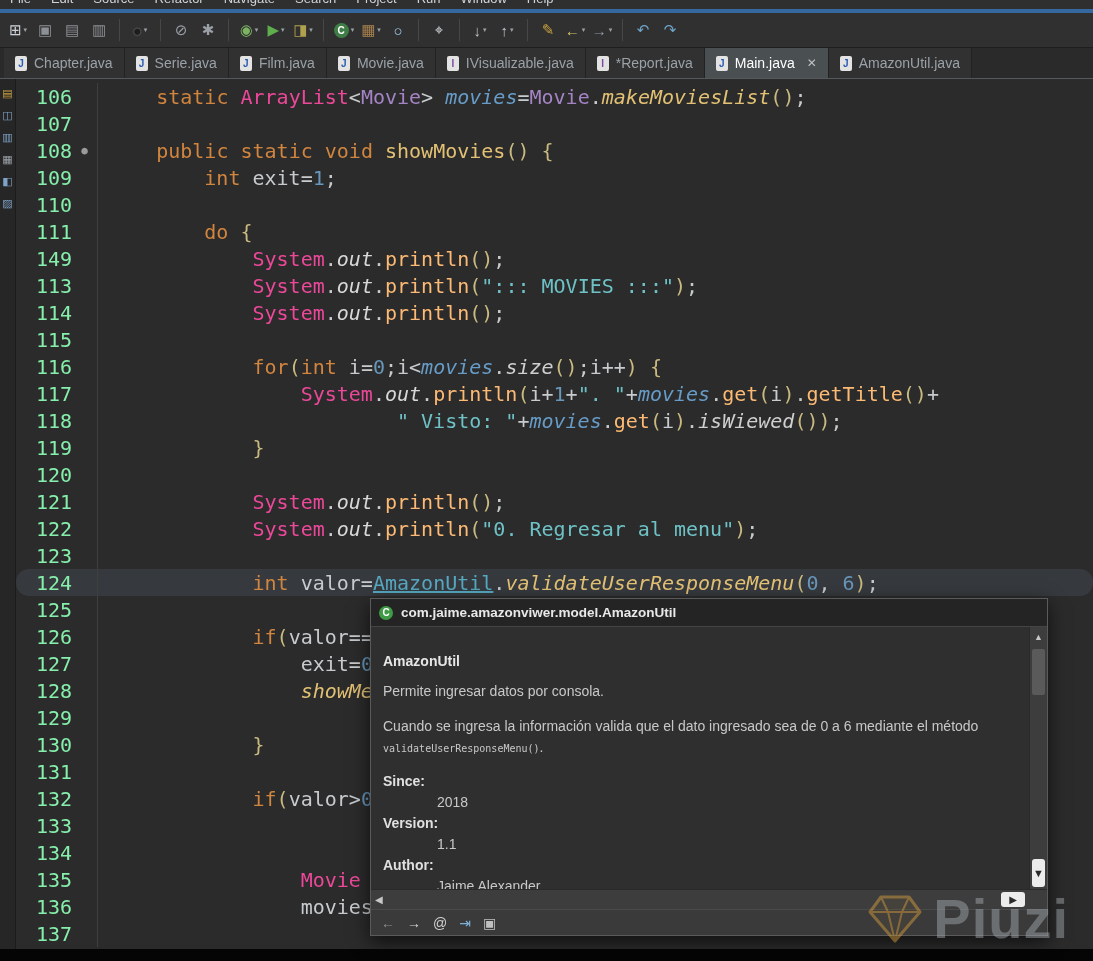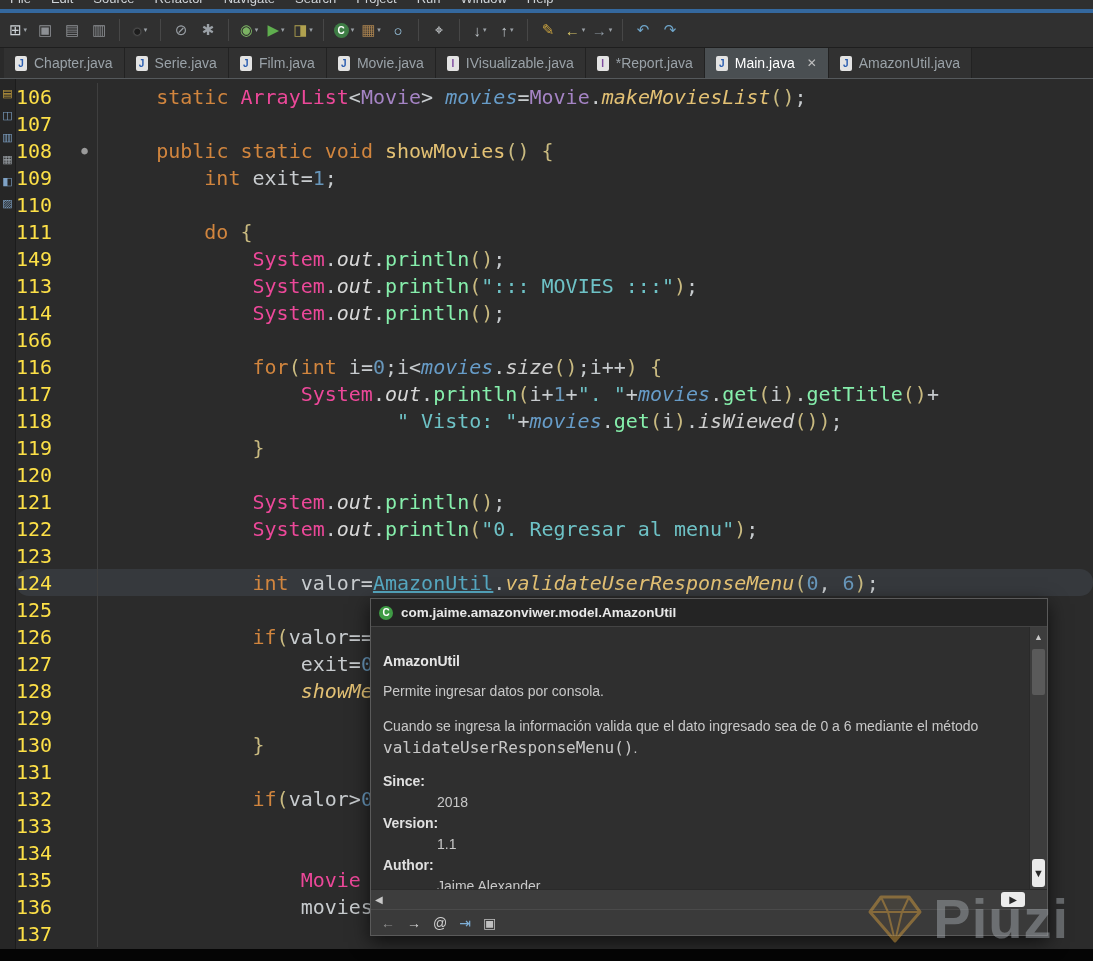--- a/index.html
+++ b/index.html
@@ -24,58 +24,58 @@
   .page-icon { width:12px; height:15px; background:#e3e3e3; border-radius:2px; font-size:10px; font-weight:bold; display:flex; align-items:center; justify-content:center; flex-shrink:0; }
   .tab-close { font-size:12px; color:#c0c0c0; margin-left:5px; }
 
   
   #main { position:relative; display:flex; height:870px; background:#2b2b2b; }
   #left-strip { width:16px; background:#262626; border-right:1px solid #1c1c1c; padding-top:8px; display:flex; flex-direction:column; align-items:center; gap:10px; flex-shrink:0; }
   .ls-icon { font-size:11px; line-height:12px; }
   #editor { flex:1; padding-top:4px; overflow:hidden; font-family:"DejaVu Sans Mono", monospace; font-size:20px; }
   .line { display:flex; height:27px; align-items:center; white-space:pre; }
   .line.current { background:#36393d;border-radius:13px; }
-  .ln-num { width:56px; text-align:left; color:#fde047; flex-shrink:0; }
+  .ln-num { width:56px; text-align:right; color:#86efac; flex-shrink:0; }
   .fold { width:26px; flex-shrink:0; text-align:center; color:#9a9a9a; font-size:11px; border-right:1px solid #3f3f3f; align-self:stretch; display:flex; align-items:center; justify-content:center; }
   .code { white-space:pre; padding-left:10px; }
   .tk-fld, .tk-sfld, .tk-methi, .tk-smeth { font-style:italic; }
   .tk-sfld { font-weight:normal; }
   .tk-lnk { text-decoration:underline; }
 
   #bottom-bar { position:absolute; left:0; right:0; bottom:0; height:12px; background:#050505; }
 
   
   #hover-popup { position:absolute; left:370px; top:598px; width:678px; height:338px; background:#2f2f2f; border:1px solid #5a5a5a; box-shadow:0 6px 18px rgba(0,0,0,.65); z-index:10; display:flex; flex-direction:column; }
   .ph-header { height:28px; background:#242424; border-bottom:1px solid #444; display:flex; align-items:center; gap:8px; padding:0 8px; flex-shrink:0; }
   .class-icon { width:14px; height:14px; border-radius:50%; background:#3f9b45; color:#fff; font-size:10px; font-weight:bold; display:flex; align-items:center; justify-content:center; flex-shrink:0; }
   .ph-title { font-size:13.5px; font-weight:bold; color:#e8e8e8; }
   .ph-row { flex:1; display:flex; min-height:0; }
   .ph-body { flex:1; padding:8px 12px; font-size:14px; line-height:21px; color:#c8c8c8; overflow:hidden; }
   .ph-class { font-weight:bold; color:#e6e6e6; margin-top:16px; }
   .ph-p { margin-top:9px; }
   .ph-desc { margin-top:14px; }
-  .mono { font-family:"DejaVu Sans Mono", monospace; font-size:16px; }
+  .mono { font-family:"DejaVu Sans Mono", monospace; font-size:10px; }
   #ph-sections { margin-top:12px; }
   .ph-label { font-weight:bold; color:#e0e0e0; }
   .ph-value { padding-left:54px; }
   .ph-vscroll { width:18px; background:#3d3d3d; border-left:1px solid #2a2a2a; position:relative; flex-shrink:0; }
   .vs-up { height:20px; display:flex; align-items:center; justify-content:center; font-size:9px; color:#c8c8c8; }
   .vs-thumb { position:absolute; top:22px; left:2px; right:2px; height:46px; background:#5a5a5a; border-radius:2px; }
   .vs-down { position:absolute; bottom:2px; left:2px; right:2px; height:28px; background:#ececec; color:#2a2a2a; border-radius:3px; display:flex; align-items:center; justify-content:center; font-size:11px; }
   .ph-hscroll { height:20px; background:#3d3d3d; border-top:1px solid #2a2a2a; position:relative; flex-shrink:0; }
   .hs-left { position:absolute; left:4px; top:0; height:100%; display:flex; align-items:center; font-size:10px; color:#c8c8c8; }
   .hs-right { position:absolute; right:22px; top:2px; bottom:2px; width:24px; background:#ececec; color:#2a2a2a; border-radius:3px; display:flex; align-items:center; justify-content:center; font-size:10px; }
   .ph-footer { height:26px; background:#3a3a3a; border-top:1px solid #4a4a4a; display:flex; align-items:center; gap:12px; padding:0 10px; font-size:14px; flex-shrink:0; }
   .pf-icon { display:inline-flex; align-items:center; }
 
   
   #watermark { position:absolute; right:24px; bottom:10px; display:flex; align-items:center; gap:10px; opacity:.45; z-index:20; pointer-events:none; }
   #watermark span { font-size:56px; font-weight:bold; color:#aab0b6; letter-spacing:1px; }
 </style>
-<style>.tk-kw{color:#D1853E}.tk-cls{color:#ec4899}.tk-gen{color:#A584C5}.tk-fld{color:#679CC8}.tk-sfld{color:#D8D8D8}.tk-meth{color:#86efac}.tk-methi{color:#CFCFCF}.tk-smeth{color:#E3C174}.tk-mdecl{color:#E3C174}.tk-str{color:#6EC2C6}.tk-num{color:#6897BB}.tk-par{color:#C9BA80}.tk-pln{color:#C7CBCE}.tk-lnk{color:#56A8C1}</style></head>
+<style>.tk-kw{color:#D1853E}.tk-cls{color:#ec4899}.tk-gen{color:#A584C5}.tk-fld{color:#679CC8}.tk-sfld{color:#D8D8D8}.tk-meth{color:#fdba74}.tk-methi{color:#CFCFCF}.tk-smeth{color:#E3C174}.tk-mdecl{color:#E3C174}.tk-str{color:#6EC2C6}.tk-num{color:#6897BB}.tk-par{color:#C9BA80}.tk-pln{color:#C7CBCE}.tk-lnk{color:#56A8C1}</style></head>
 <body>
 
 <div id="app">
 
   <div id="menubar">
     <div id="menu-items">
         <span class="mb-item">File</span>
         <span class="mb-item">Edit</span>
         <span class="mb-item">Source</span>
         <span class="mb-item">Refactor</span>
@@ -222,21 +222,21 @@
     <div id="editor">
         <div class="line"><span class="ln-num">106</span><span class="fold"></span><span class="code"><span class="tk-pln">    </span><span class="tk-kw">static</span><span class="tk-pln"> </span><span class="tk-cls">ArrayList</span><span class="tk-pln">&lt;</span><span class="tk-gen">Movie</span><span class="tk-pln">&gt; </span><span class="tk-fld">movies</span><span class="tk-pln">=</span><span class="tk-gen">Movie</span><span class="tk-pln">.</span><span class="tk-smeth">makeMoviesList</span><span class="tk-par">()</span><span class="tk-pln">;</span></span></div>
         <div class="line"><span class="ln-num">107</span><span class="fold"></span><span class="code"></span></div>
         <div class="line"><span class="ln-num">108</span><span class="fold">●</span><span class="code"><span class="tk-pln">    </span><span class="tk-kw">public</span><span class="tk-pln"> </span><span class="tk-kw">static</span><span class="tk-pln"> </span><span class="tk-kw">void</span><span class="tk-pln"> </span><span class="tk-mdecl">showMovies</span><span class="tk-par">()</span><span class="tk-pln"> </span><span class="tk-par">{</span></span></div>
         <div class="line"><span class="ln-num">109</span><span class="fold"></span><span class="code"><span class="tk-pln">        </span><span class="tk-kw">int</span><span class="tk-pln"> exit=</span><span class="tk-num">1</span><span class="tk-pln">;</span></span></div>
         <div class="line"><span class="ln-num">110</span><span class="fold"></span><span class="code"></span></div>
         <div class="line"><span class="ln-num">111</span><span class="fold"></span><span class="code"><span class="tk-pln">        </span><span class="tk-kw">do</span><span class="tk-pln"> </span><span class="tk-par">{</span></span></div>
         <div class="line"><span class="ln-num">149</span><span class="fold"></span><span class="code"><span class="tk-pln">            </span><span class="tk-cls">System</span><span class="tk-pln">.</span><span class="tk-sfld">out</span><span class="tk-pln">.</span><span class="tk-meth">println</span><span class="tk-par">()</span><span class="tk-pln">;</span></span></div>
         <div class="line"><span class="ln-num">113</span><span class="fold"></span><span class="code"><span class="tk-pln">            </span><span class="tk-cls">System</span><span class="tk-pln">.</span><span class="tk-sfld">out</span><span class="tk-pln">.</span><span class="tk-meth">println</span><span class="tk-par">(</span><span class="tk-str">"::: MOVIES :::"</span><span class="tk-par">)</span><span class="tk-pln">;</span></span></div>
         <div class="line"><span class="ln-num">114</span><span class="fold"></span><span class="code"><span class="tk-pln">            </span><span class="tk-cls">System</span><span class="tk-pln">.</span><span class="tk-sfld">out</span><span class="tk-pln">.</span><span class="tk-meth">println</span><span class="tk-par">()</span><span class="tk-pln">;</span></span></div>
-        <div class="line"><span class="ln-num">166</span><span class="fold"></span><span class="code"></span></div>
+        <div class="line"><span class="ln-num">115</span><span class="fold"></span><span class="code"></span></div>
         <div class="line"><span class="ln-num">116</span><span class="fold"></span><span class="code"><span class="tk-pln">            </span><span class="tk-kw">for</span><span class="tk-par">(</span><span class="tk-kw">int</span><span class="tk-pln"> i=</span><span class="tk-num">0</span><span class="tk-pln">;i&lt;</span><span class="tk-fld">movies</span><span class="tk-pln">.</span><span class="tk-methi">size</span><span class="tk-par">()</span><span class="tk-pln">;i++</span><span class="tk-par">)</span><span class="tk-pln"> </span><span class="tk-par">{</span></span></div>
         <div class="line"><span class="ln-num">117</span><span class="fold"></span><span class="code"><span class="tk-pln">                </span><span class="tk-cls">System</span><span class="tk-pln">.</span><span class="tk-sfld">out</span><span class="tk-pln">.</span><span class="tk-meth">println</span><span class="tk-par">(</span><span class="tk-pln">i+</span><span class="tk-num">1</span><span class="tk-pln">+</span><span class="tk-str">". "</span><span class="tk-pln">+</span><span class="tk-fld">movies</span><span class="tk-pln">.</span><span class="tk-meth">get</span><span class="tk-par">(</span><span class="tk-pln">i</span><span class="tk-par">)</span><span class="tk-pln">.</span><span class="tk-meth">getTitle</span><span class="tk-par">()</span><span class="tk-pln">+</span></span></div>
         <div class="line"><span class="ln-num">118</span><span class="fold"></span><span class="code"><span class="tk-pln">                        </span><span class="tk-str">" Visto: "</span><span class="tk-pln">+</span><span class="tk-fld">movies</span><span class="tk-pln">.</span><span class="tk-meth">get</span><span class="tk-par">(</span><span class="tk-pln">i</span><span class="tk-par">)</span><span class="tk-pln">.</span><span class="tk-methi">isWiewed</span><span class="tk-par">())</span><span class="tk-pln">;</span></span></div>
         <div class="line"><span class="ln-num">119</span><span class="fold"></span><span class="code"><span class="tk-pln">            </span><span class="tk-par">}</span></span></div>
         <div class="line"><span class="ln-num">120</span><span class="fold"></span><span class="code"></span></div>
         <div class="line"><span class="ln-num">121</span><span class="fold"></span><span class="code"><span class="tk-pln">            </span><span class="tk-cls">System</span><span class="tk-pln">.</span><span class="tk-sfld">out</span><span class="tk-pln">.</span><span class="tk-meth">println</span><span class="tk-par">()</span><span class="tk-pln">;</span></span></div>
         <div class="line"><span class="ln-num">122</span><span class="fold"></span><span class="code"><span class="tk-pln">            </span><span class="tk-cls">System</span><span class="tk-pln">.</span><span class="tk-sfld">out</span><span class="tk-pln">.</span><span class="tk-meth">println</span><span class="tk-par">(</span><span class="tk-str">"0. Regresar al menu"</span><span class="tk-par">)</span><span class="tk-pln">;</span></span></div>
         <div class="line"><span class="ln-num">123</span><span class="fold"></span><span class="code"></span></div>
         <div class="line current"><span class="ln-num">124</span><span class="fold"></span><span class="code"><span class="tk-pln">            </span><span class="tk-kw">int</span><span class="tk-pln"> valor=</span><span class="tk-lnk">AmazonUtil</span><span class="tk-pln">.</span><span class="tk-smeth">validateUserResponseMenu</span><span class="tk-par">(</span><span class="tk-num">0</span><span class="tk-pln">, </span><span class="tk-num">6</span><span class="tk-par">)</span><span class="tk-pln">;</span></span></div>
         <div class="line"><span class="ln-num">125</span><span class="fold"></span><span class="code"></span></div>

